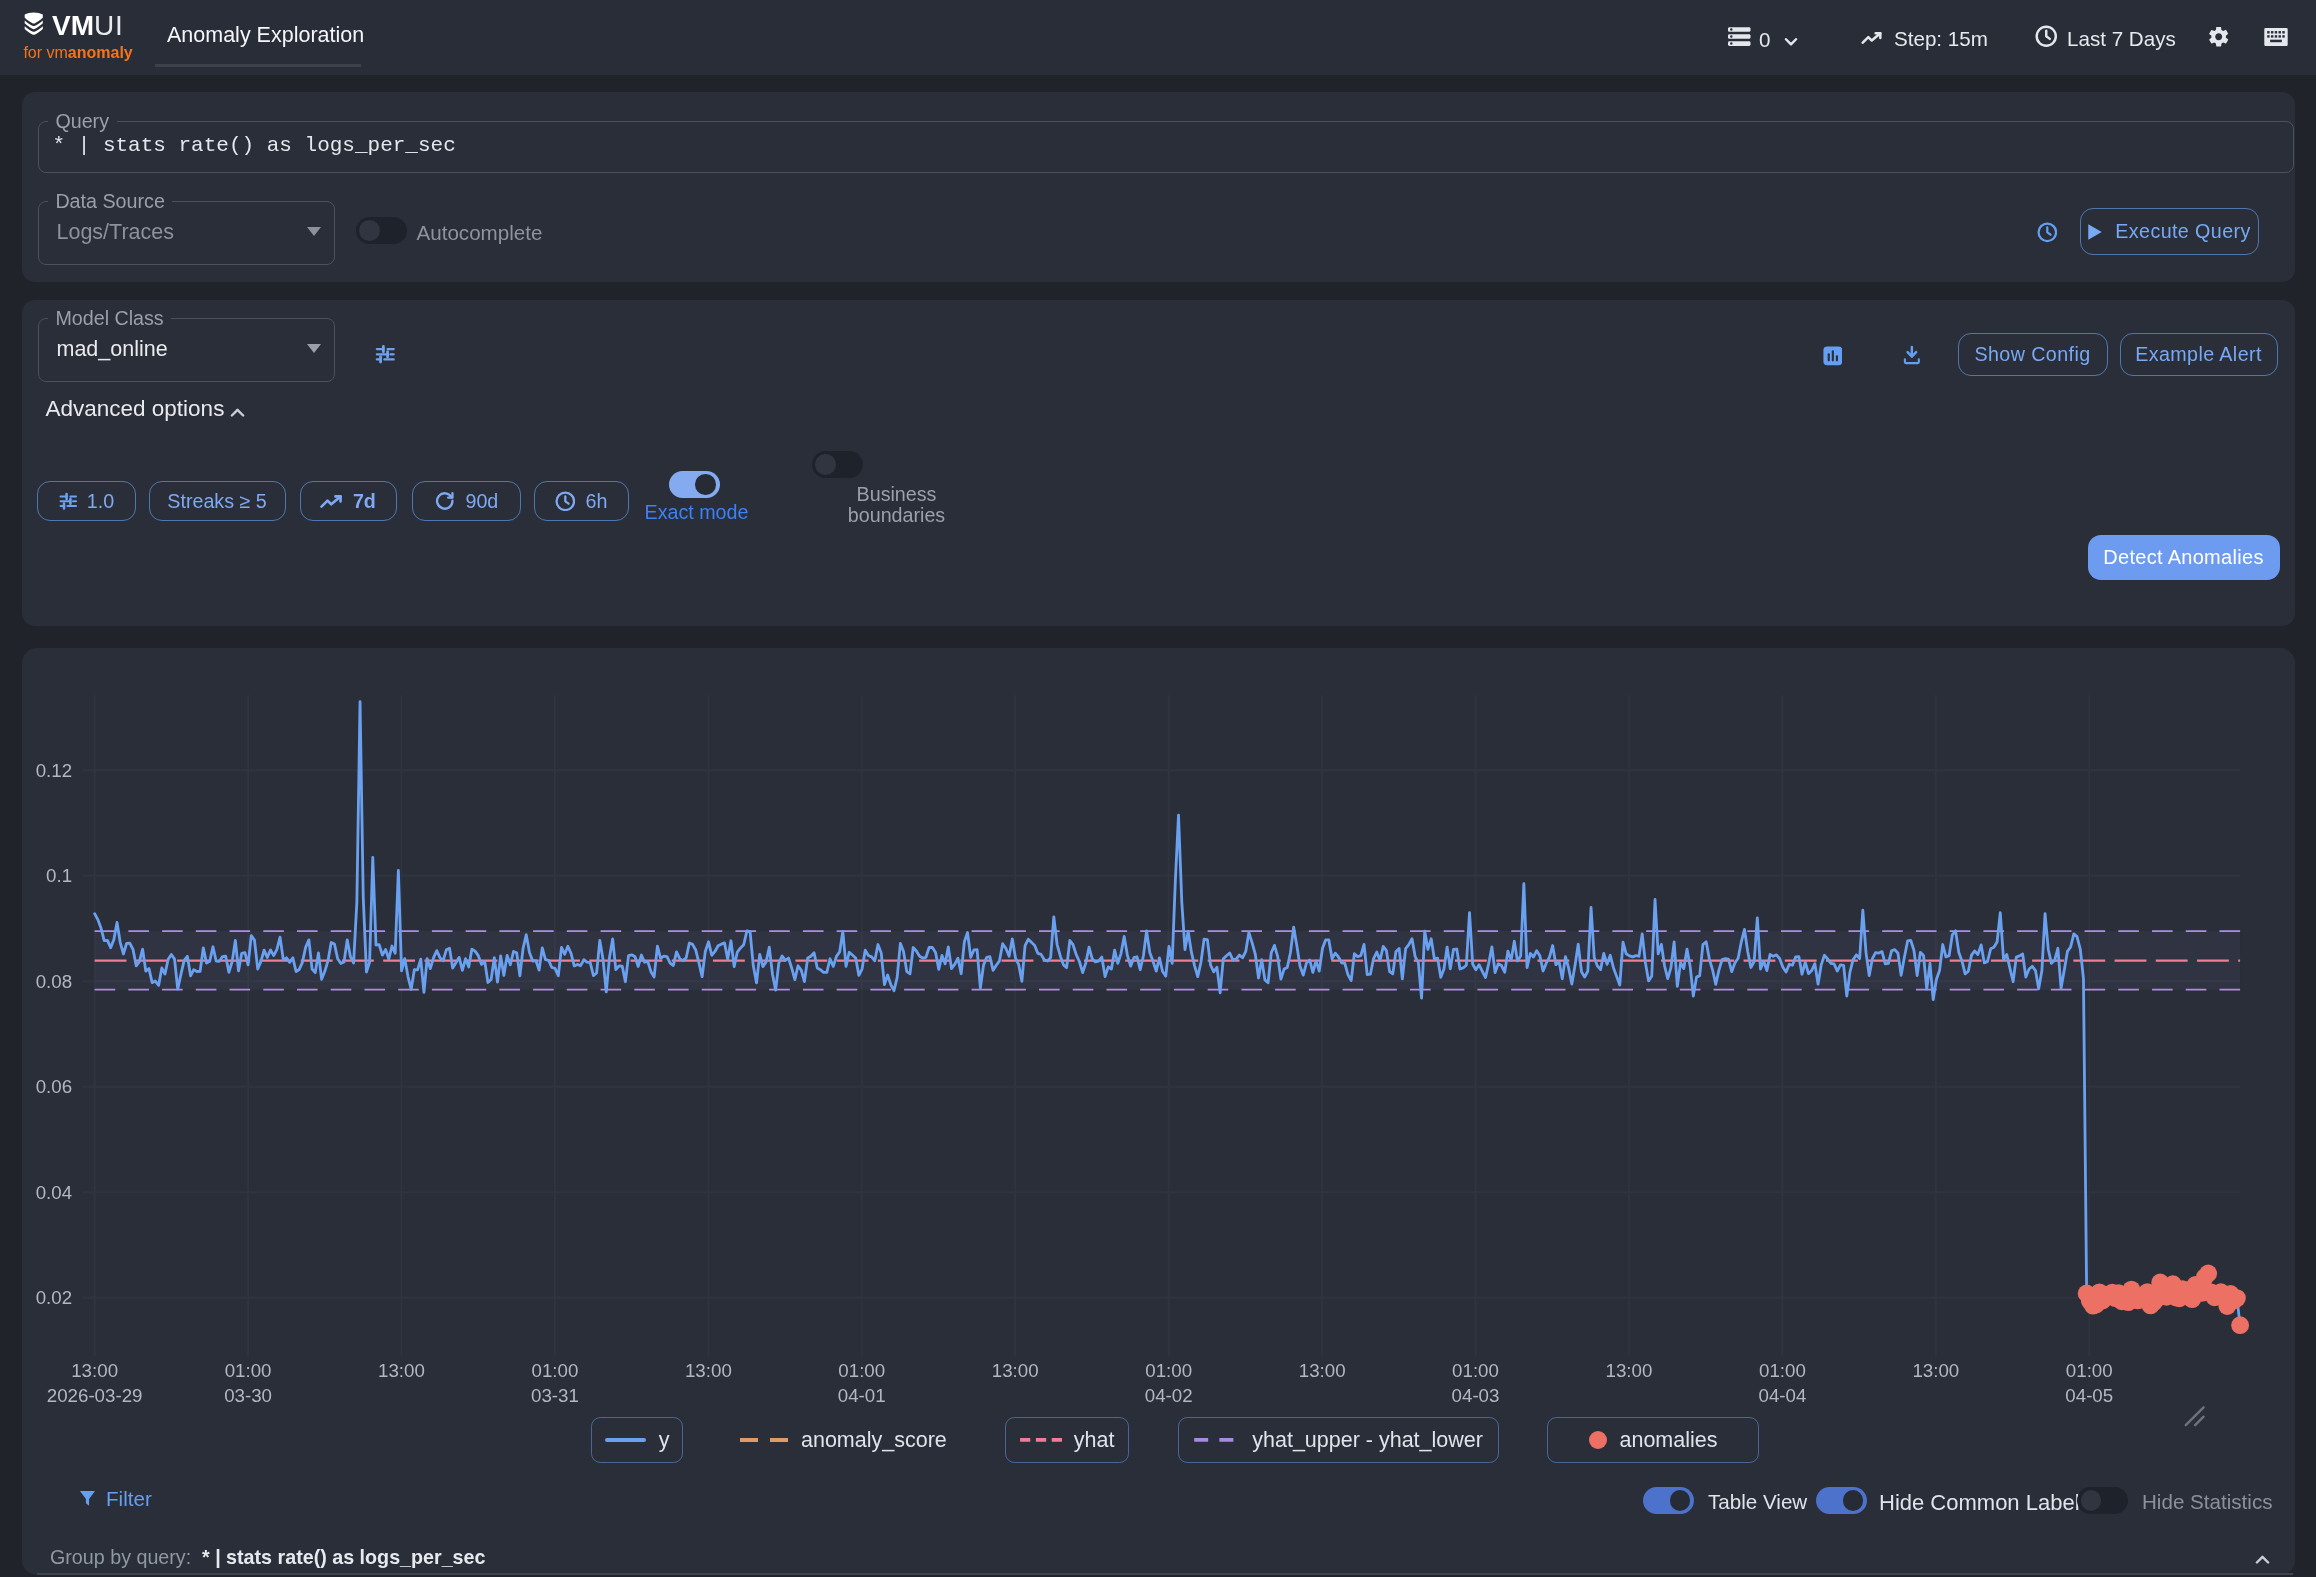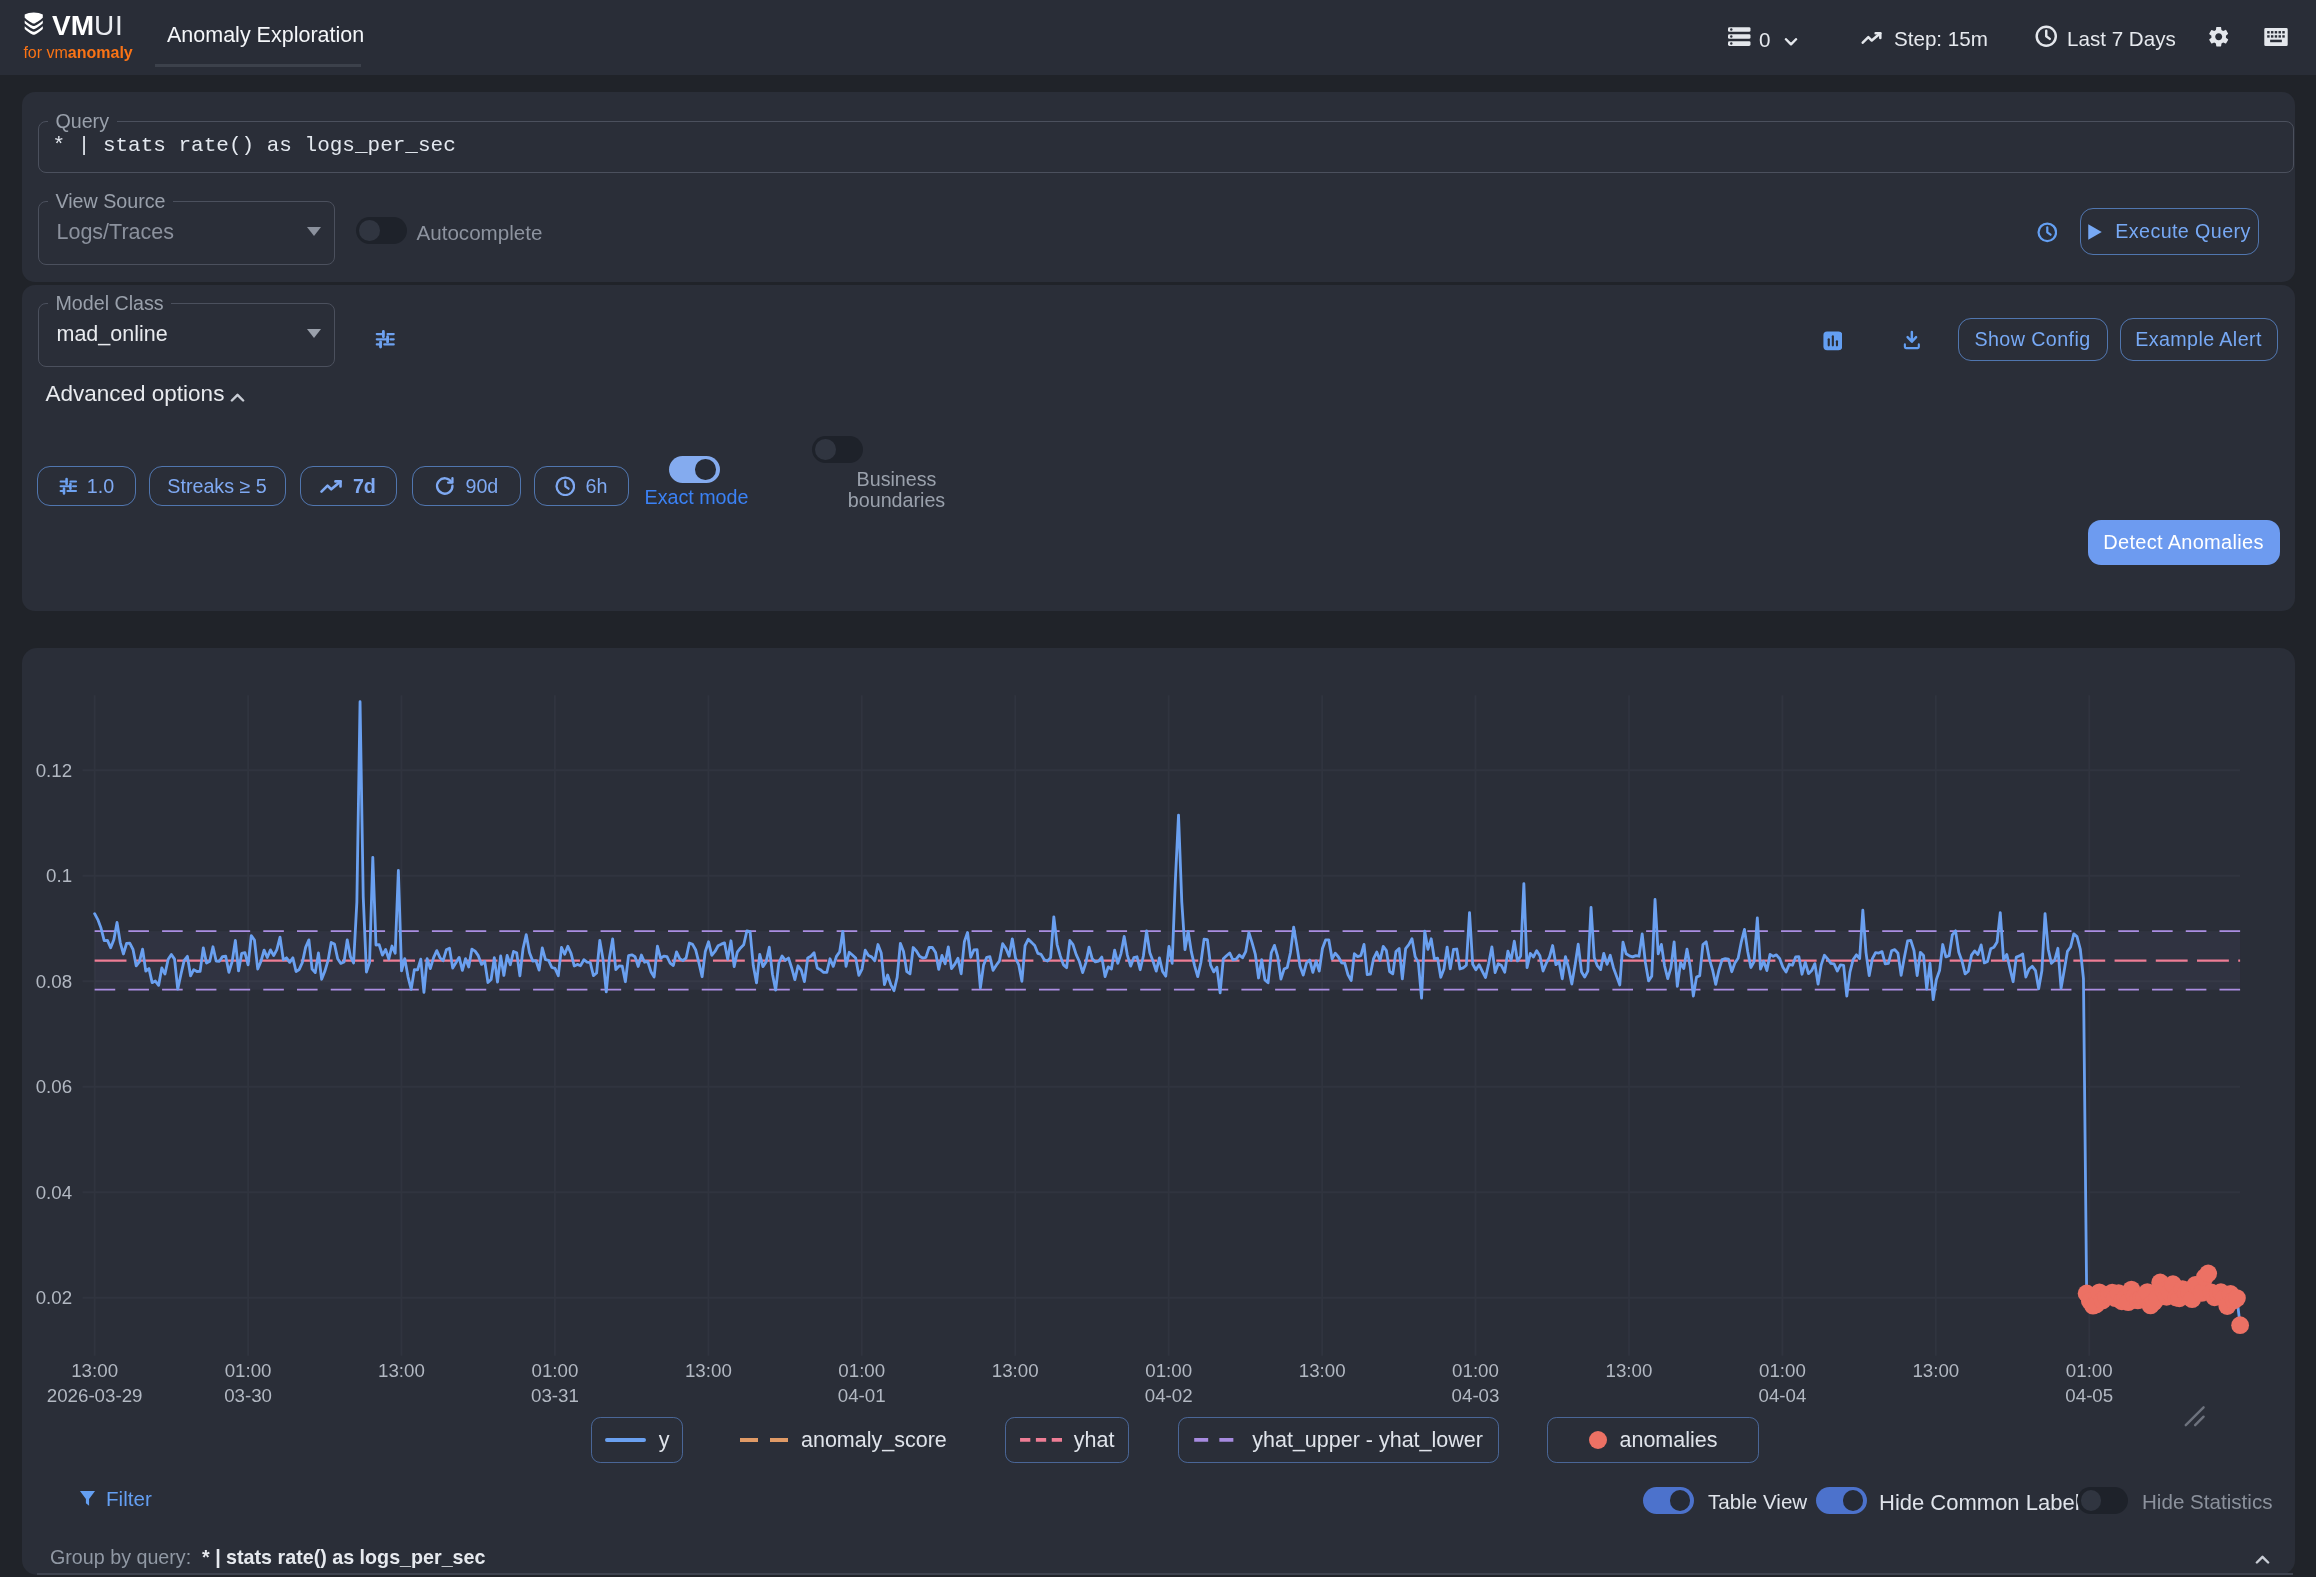--- a/index.html
+++ b/index.html
@@ -68,41 +68,41 @@
         </g>
       </svg></div>
 </div>
 
 <div class="panel" style="top:92px;height:190px;">
   <div class="fs" style="left:16px;top:29px;width:2256px;height:52px;">
     <div class="leg" style="left:9.4px;">Query</div>
     <div class="abs" style="left:14px;top:12px;font-family:'Liberation Mono',monospace;font-size:21px;color:#e3e8ef;">* | stats rate() as logs_per_sec</div>
   </div>
   <div class="fs" style="left:16px;top:109px;width:297px;height:64px;">
-    <div class="leg" style="left:9.4px;">View Source</div>
+    <div class="leg" style="left:9.4px;">Data Source</div>
     <div class="abs" style="left:18px;top:18px;font-size:21.5px;color:#8b919d;">Logs/Traces</div>
     <div class="abs" style="left:268px;top:25px;width:0;height:0;border-left:7.5px solid transparent;border-right:7.5px solid transparent;border-top:9.4px solid #8b919d;"></div>
   </div>
   <div style="position:absolute;left:334px;top:125px;width:51px;height:27px;border-radius:14px;background:#1e222a">
       <div style="position:absolute;left:3.7px;top:3.3px;width:20.6px;height:20.6px;border-radius:50%;background:#303540"></div>
     </div>
   <div class="abs" style="left:395px;top:129px;font-size:20.6px;color:#8d939f;">Autocomplete</div>
   <div class="abs" style="left:2015px;top:130px;"><svg width="20.6" height="20.6" viewBox="0 0 24 24" fill="none" stroke="#649ff2" stroke-width="2.6">
         <circle cx="12" cy="12" r="10.2"></circle>
         <path d="M12 6.2 12 12 15.8 14.8" stroke-linecap="round" stroke-linejoin="round"></path>
       </svg></div>
   <div class="obtn" style="left:2058px;top:116px;width:179px;height:47px;gap:12px;">
       <svg width="16" height="18" viewBox="0 0 14 16" fill="#77a9f5">
         <path d="M1 1.2 13 8 1 14.8z"></path>
       </svg>
       <span>Execute Query</span>
     </div>
 </div>
 
-<div class="panel" style="top:285px;height:326px;">
+<div class="panel" style="top:300px;height:326px;">
   <div class="fs" style="left:16px;top:18px;width:297px;height:64px;">
     <div class="leg" style="left:9.4px;">Model Class</div>
     <div class="abs" style="left:18px;top:18px;font-size:21.5px;color:#e8eaee;">mad_online</div>
     <div class="abs" style="left:268px;top:25px;width:0;height:0;border-left:7.5px solid transparent;border-right:7.5px solid transparent;border-top:9.4px solid #9aa0ab;"></div>
   </div>
   <div class="abs" style="left:352px;top:43px;"><svg width="22.5" height="22.5" viewBox="0 0 24 24" fill="none" stroke="#6ea2f1" stroke-width="2.4" stroke-linecap="round">
         <path d="M3 6.5h7M14.5 6.5H21M3 12h10.5M17.5 12H21M3 17.5h4M11 17.5h10"></path>
         <path d="M10 3.6v5.8M14.5 9.2v5.6M7 14.7v5.6" stroke-width="3"></path>
       </svg></div>
   <div class="abs" style="left:1801px;top:46px;"><svg width="19.7" height="19.7" viewBox="0 0 24 24">

